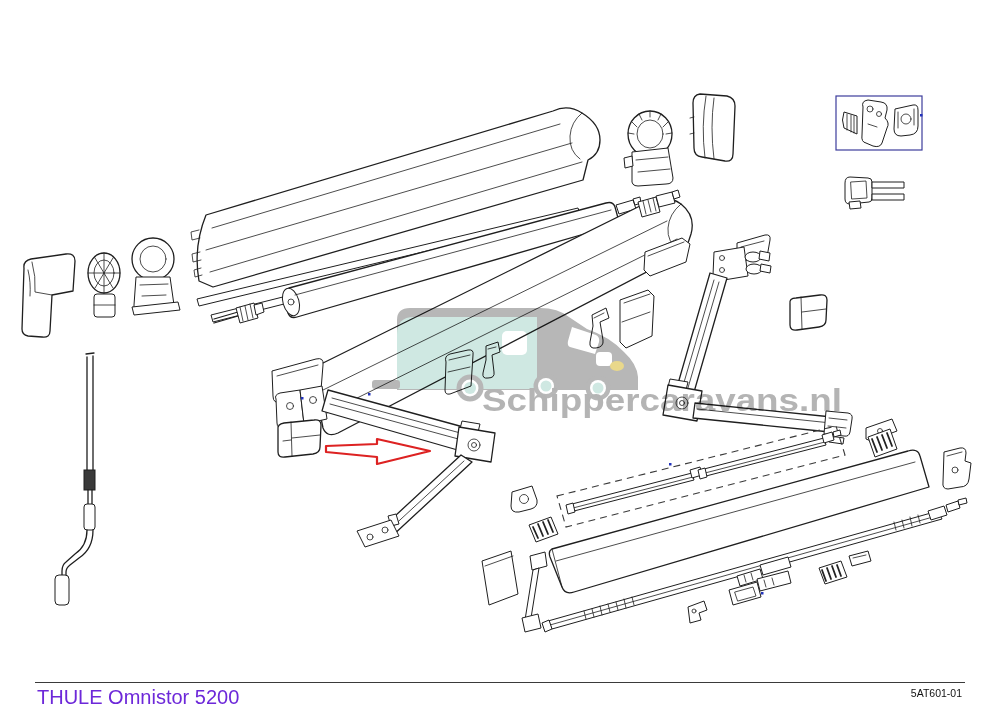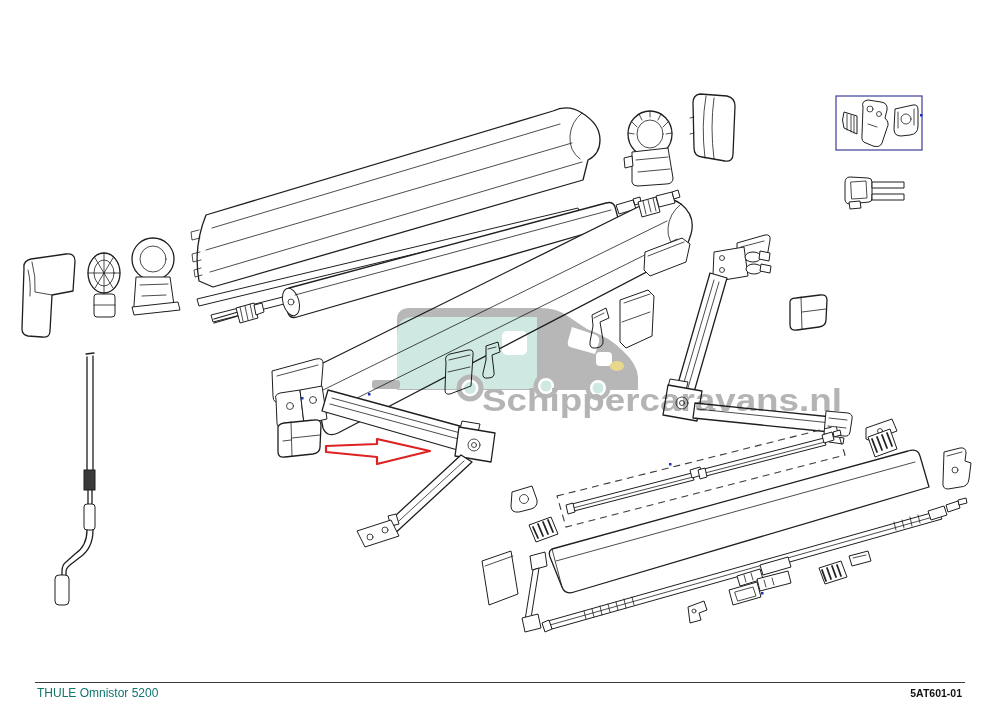--- a/index.html
+++ b/index.html
@@ -21,22 +21,22 @@
   .logo-word{font-weight:900;font-size:35px;line-height:1;color:#050505;
              letter-spacing:-1px;transform:scaleX(.88);transform-origin:left top;
              font-family:"Liberation Sans", sans-serif;}
   .logo-reg{position:absolute;left:97px;top:0px;font-size:9px;font-weight:700;color:#050505;}
   .logo-sub{position:absolute;left:68px;top:23px;width:27px;height:11px;background:#000;
             color:#fff;font-size:6px;font-weight:700;letter-spacing:.5px;
             display:flex;align-items:center;justify-content:center;}
 
   
   .footer-rule{position:absolute;left:35px;right:35px;top:682px;border-top:1.3px solid #3a3a3a;}
-  .footer-title{position:absolute;left:37px;top:686px;font-size:12px;color:#0f766e;}
-  .footer-doc{position:absolute;right:38px;top:687px;font-size:10.5px;font-weight:700;color:#111;}
+  .footer-title{position:absolute;left:37px;top:686px;font-size:20px;color:#6d28d9;}
+  .footer-doc{position:absolute;right:38px;top:687px;font-size:10.5px;font-weight:400;color:#111;}
 
   .wm{mix-blend-mode:multiply;}
 </style>
 </head>
 <body>
 
 <div class="stage">
 
 <svg width="1000" height="716" viewBox="0 0 1000 716">
 

